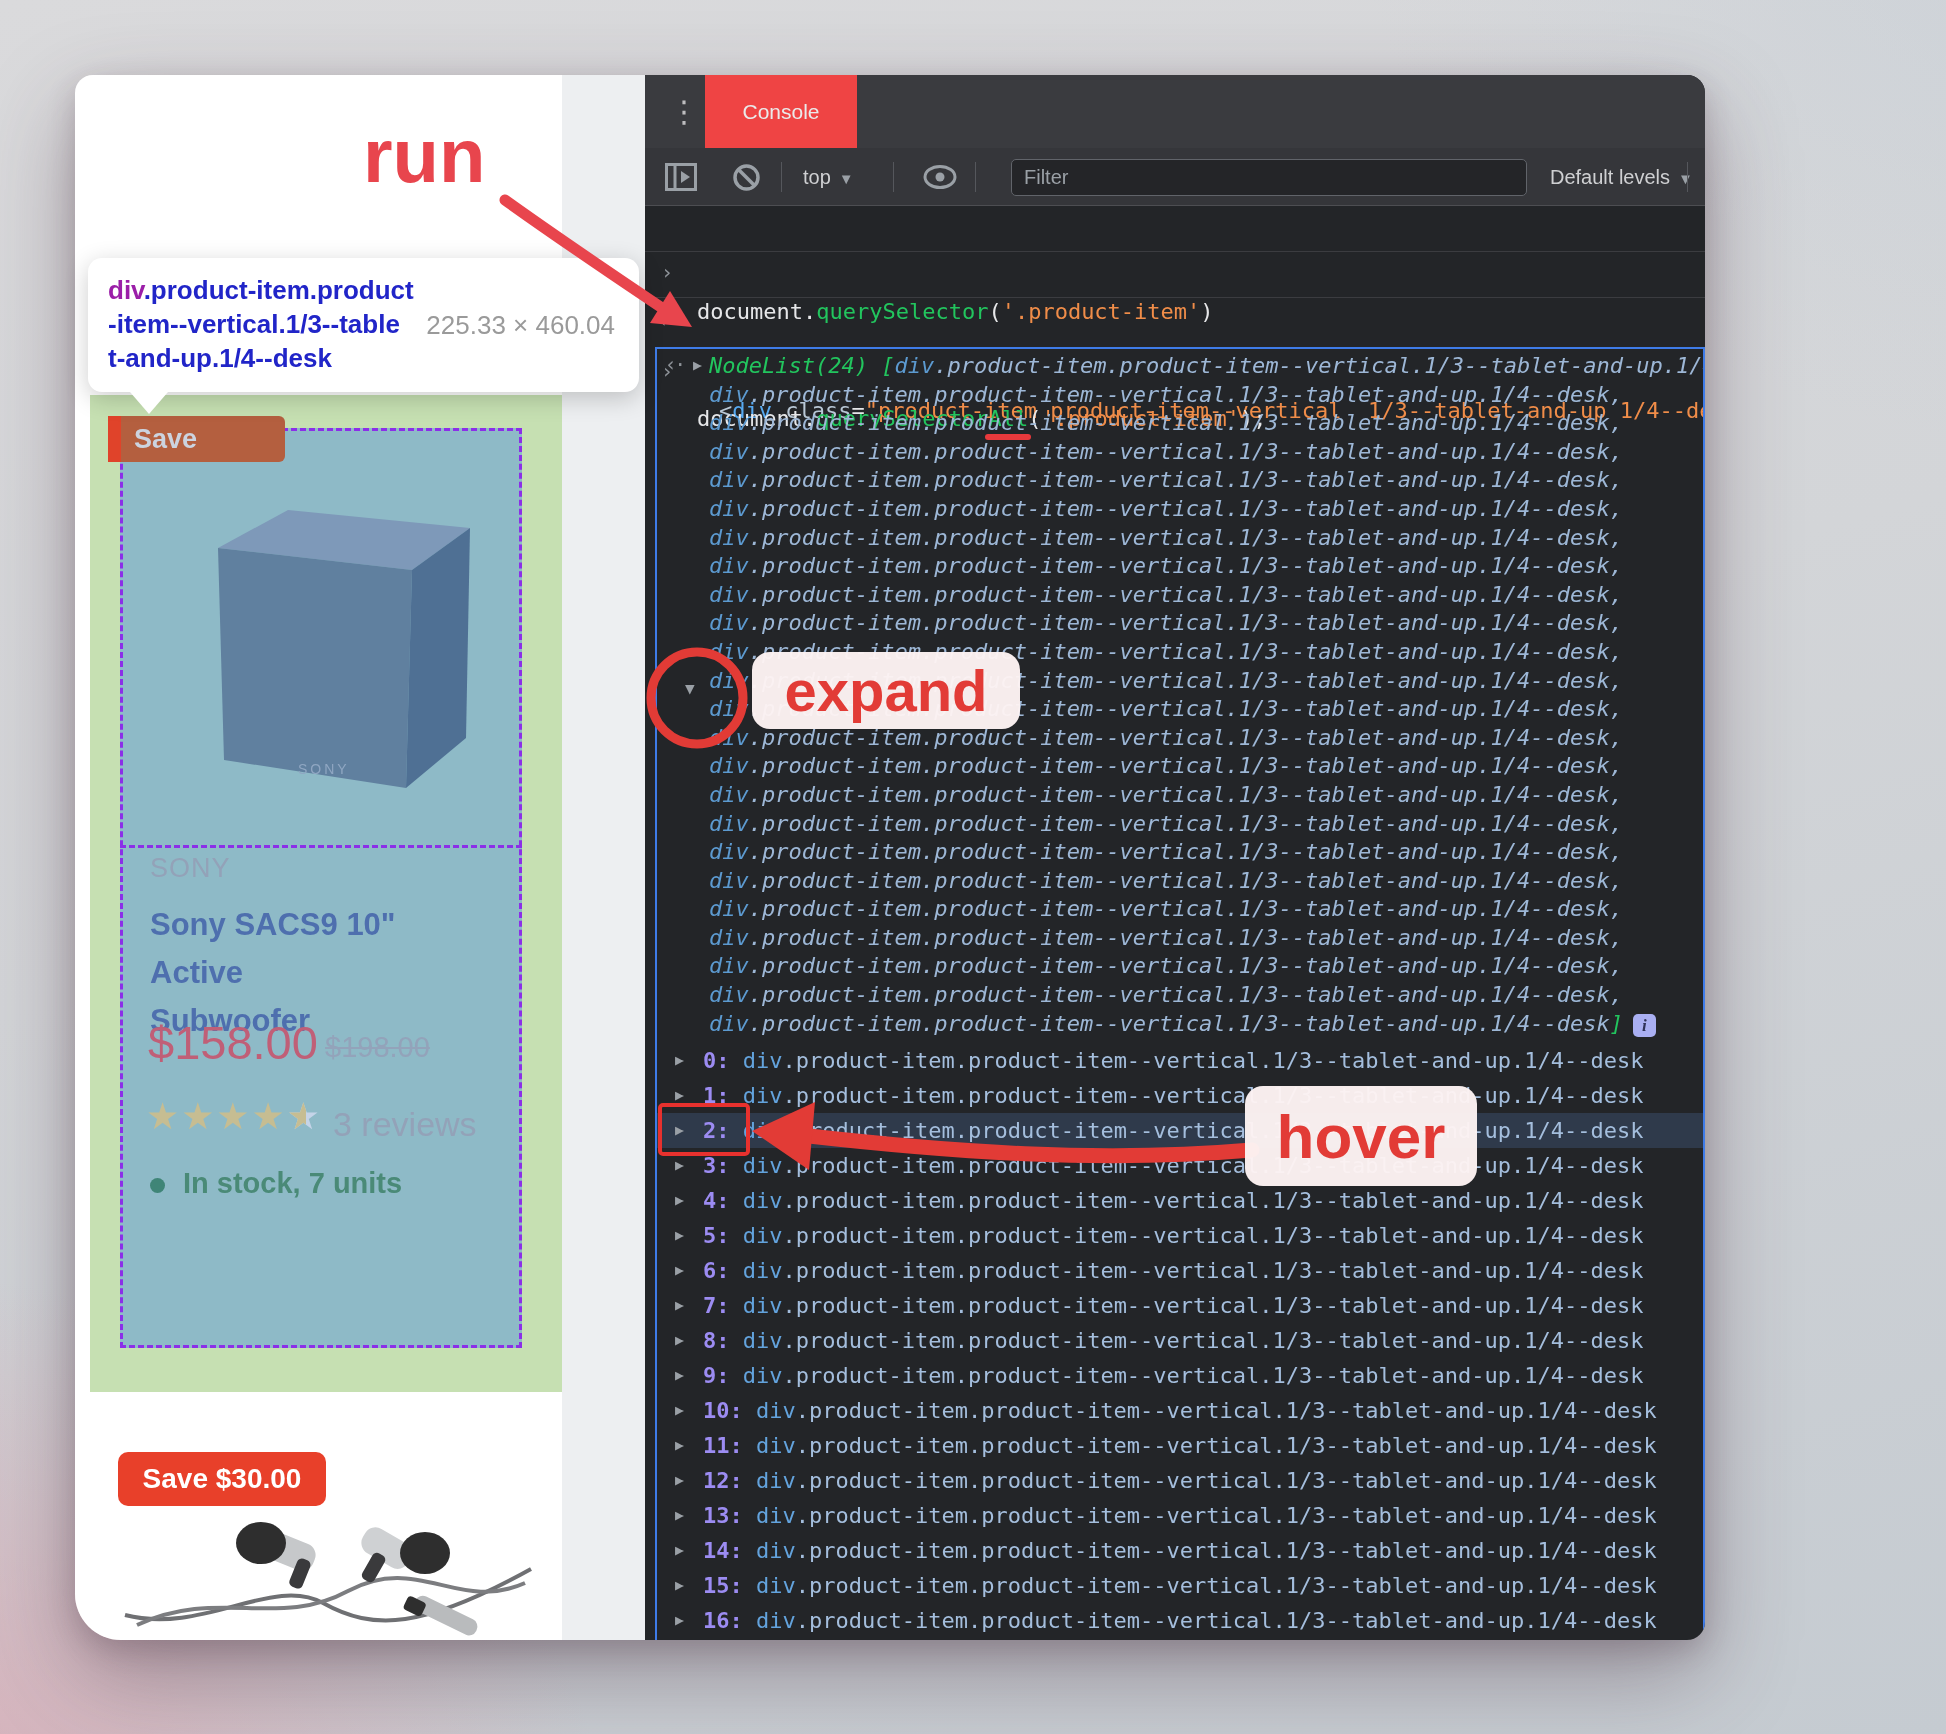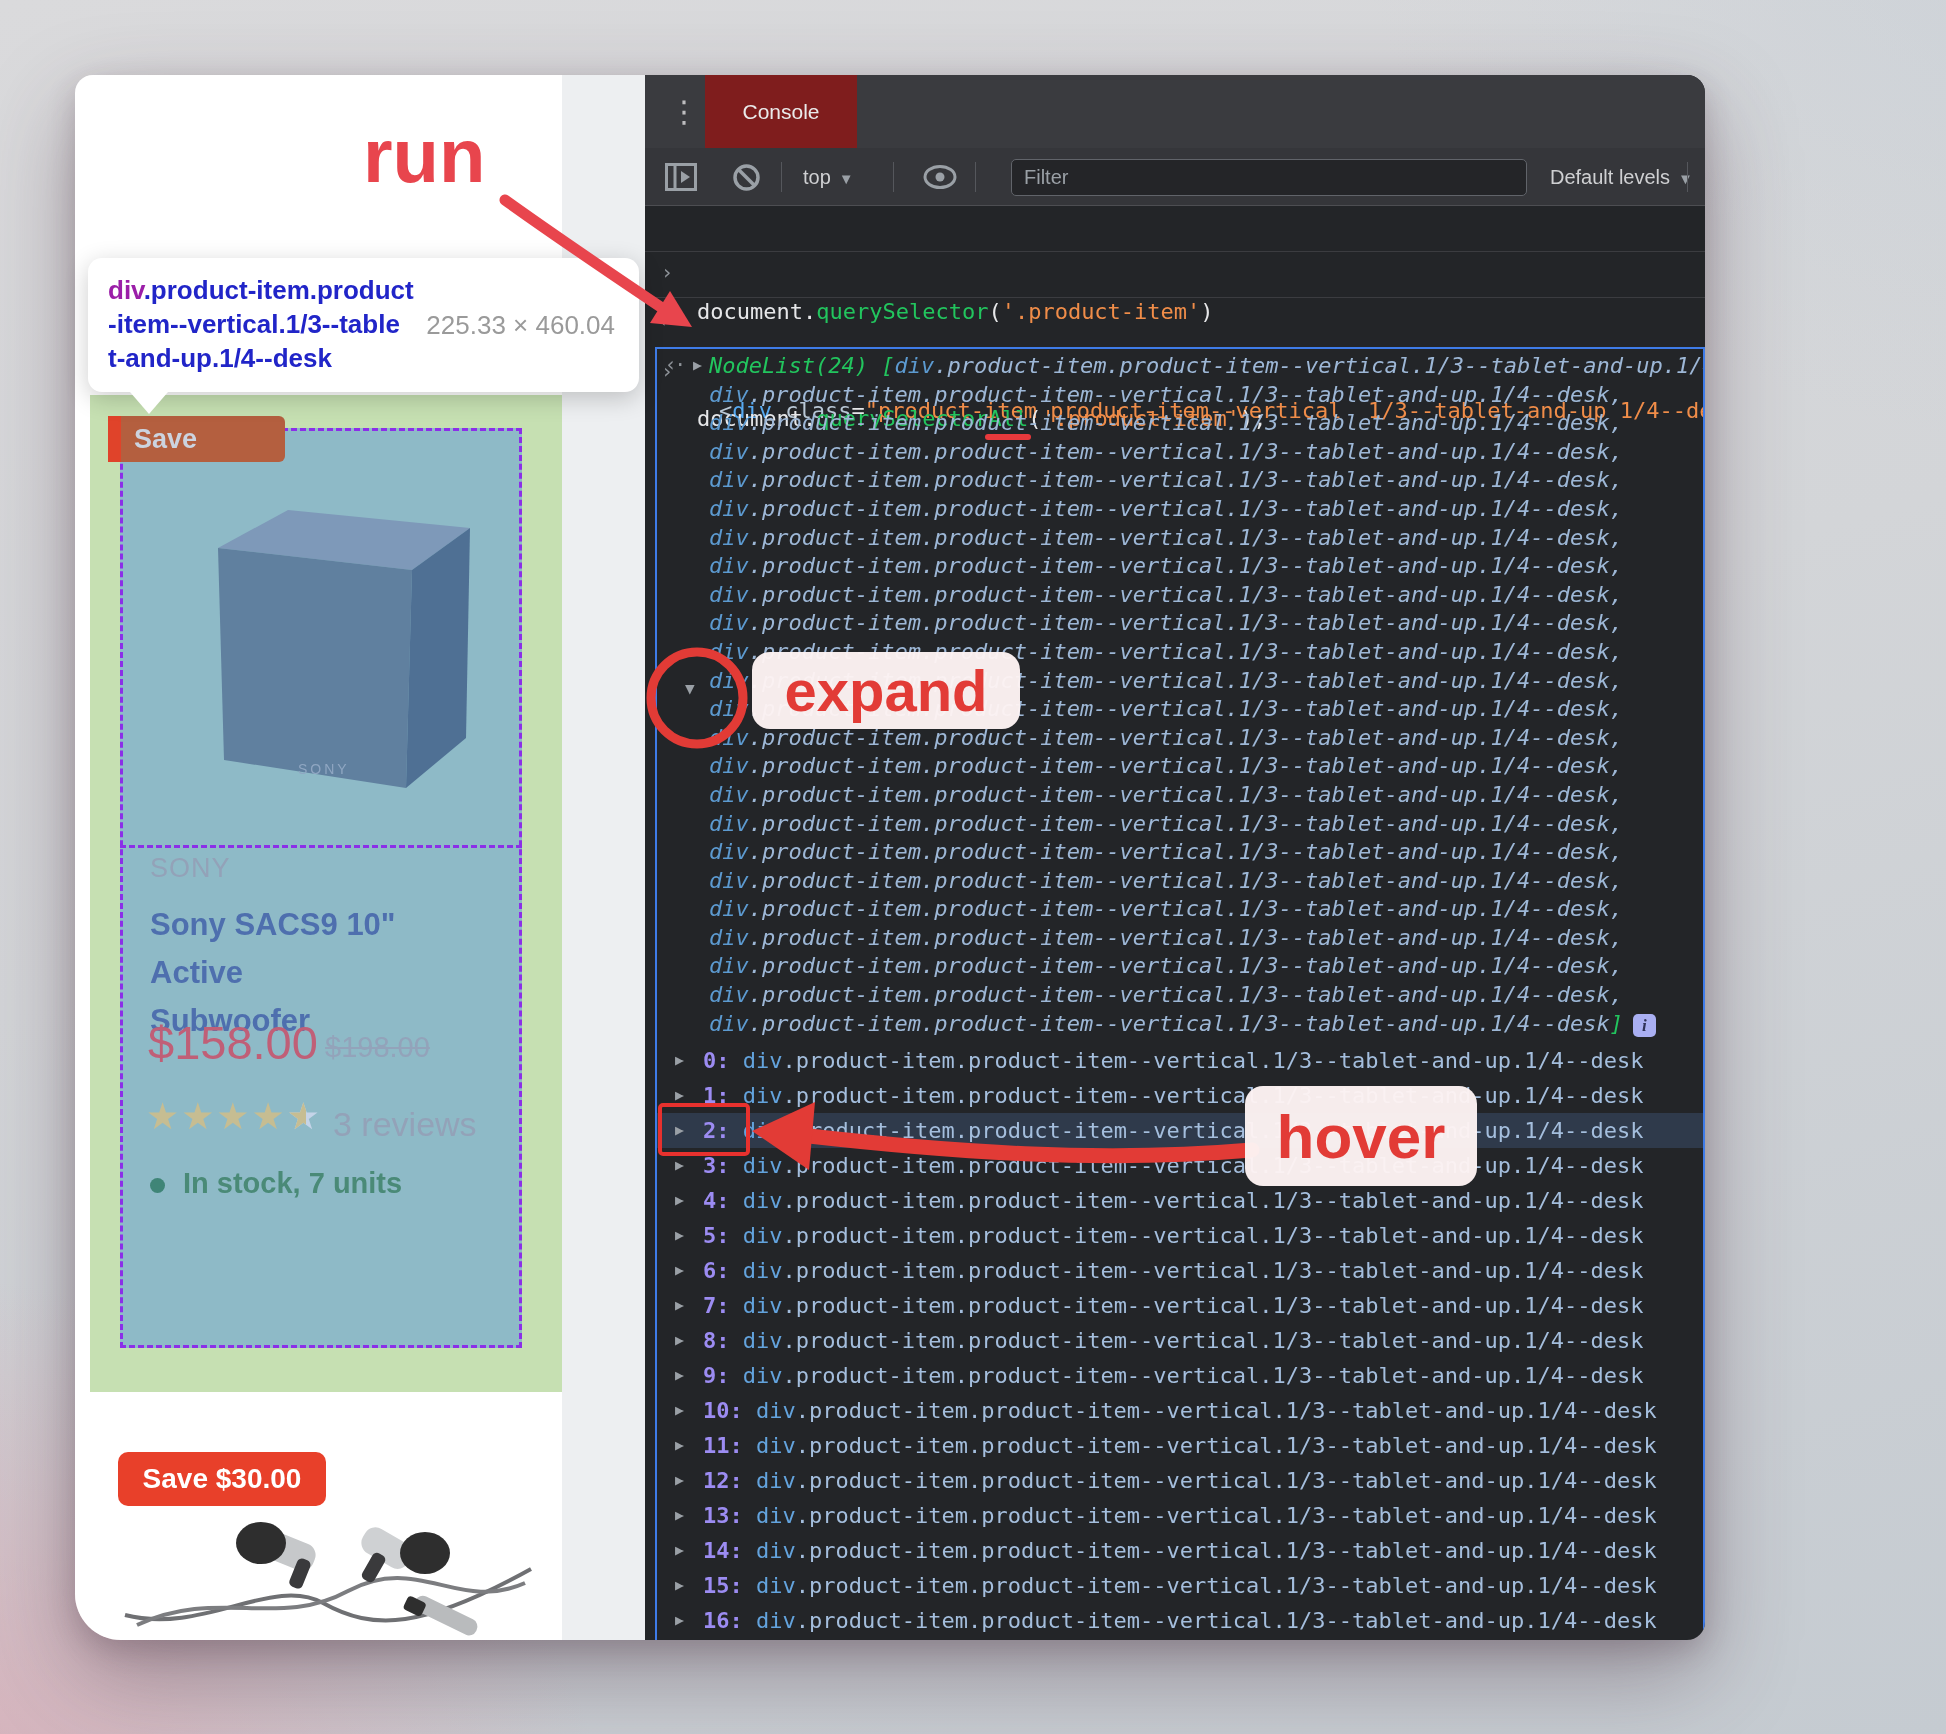--- a/index.html
+++ b/index.html
@@ -43,21 +43,21 @@
   .tooltip .tl { font-size:26px; font-weight:bold; line-height:34px; color:#2125c8; white-space:pre; }
   .tooltip .tag { color:#9b1fa8; }
   .tooltip .dims { position:absolute; right:24px; top:52px; font-size:26px; font-weight:normal; color:#9a9a9a; }
   .tooltip .pointer { position:absolute; left:42px; top:134px; width:0; height:0; border-left:19px solid transparent; border-right:19px solid transparent; border-top:22px solid #ffffff; }
   
   .strip { position:absolute; left:487px; top:0; width:83px; height:1565px; background:#edeff1; }
   
   .console { position:absolute; left:570px; top:0; width:1060px; height:1565px; background:#232528; border-radius:0 18px 18px 0; overflow:hidden; font-family:"DejaVu Sans Mono", monospace; }
   .dt-header { position:absolute; left:0; top:0; right:0; height:73px; background:#3a3b3f; }
   .kebab { position:absolute; left:24px; top:0; line-height:73px; font-size:30px; color:#bdbdbf; font-family:"Liberation Sans",sans-serif; }
-  .dt-tab { position:absolute; left:60px; top:0; width:152px; height:73px; background:#7f1d1d; color:#eaeaea; font-family:"Liberation Sans",sans-serif; font-size:21px; display:flex; align-items:center; justify-content:center; }
+  .dt-tab { position:absolute; left:60px; top:0; width:152px; height:73px; background:#ef4444; color:#eaeaea; font-family:"Liberation Sans",sans-serif; font-size:21px; display:flex; align-items:center; justify-content:center; }
   .dt-toolbar { position:absolute; left:0; top:73px; right:0; height:58px; background:#35363a; border-bottom:1px solid #4d4e52; }
   .tb-sep { position:absolute; top:14px; width:1px; height:30px; background:#55575c; }
   .tb-txt { position:absolute; top:0; line-height:58px; font-family:Liberation Sans, sans-serif; font-size:20px; color:#cfd0d2; }
   .caret { font-size:15px; color:#9aa0a6; margin-left:8px; }
   .filter-input { position:absolute; left:366px; top:11px; width:516px; height:37px; background:#242528; border:1.5px solid #61646a; border-radius:5px; color:#cfd0d2; font-family:"Liberation Sans",sans-serif; font-size:20px; padding-left:12px; outline:none; }
   .filter-input::placeholder { color:#9aa0a6; }
   .dt-output { position:absolute; left:0; top:131px; right:0; bottom:0; font-size:22px; }
   .row { position:absolute; left:0; right:0; white-space:pre; }
   .row-cmd1 { top:6px; height:40px; line-height:40px; border-bottom:1px solid #3b3c40; }
   .row-res1 { top:47px; height:45px; line-height:45px; border-bottom:1px solid #3b3c40; }

